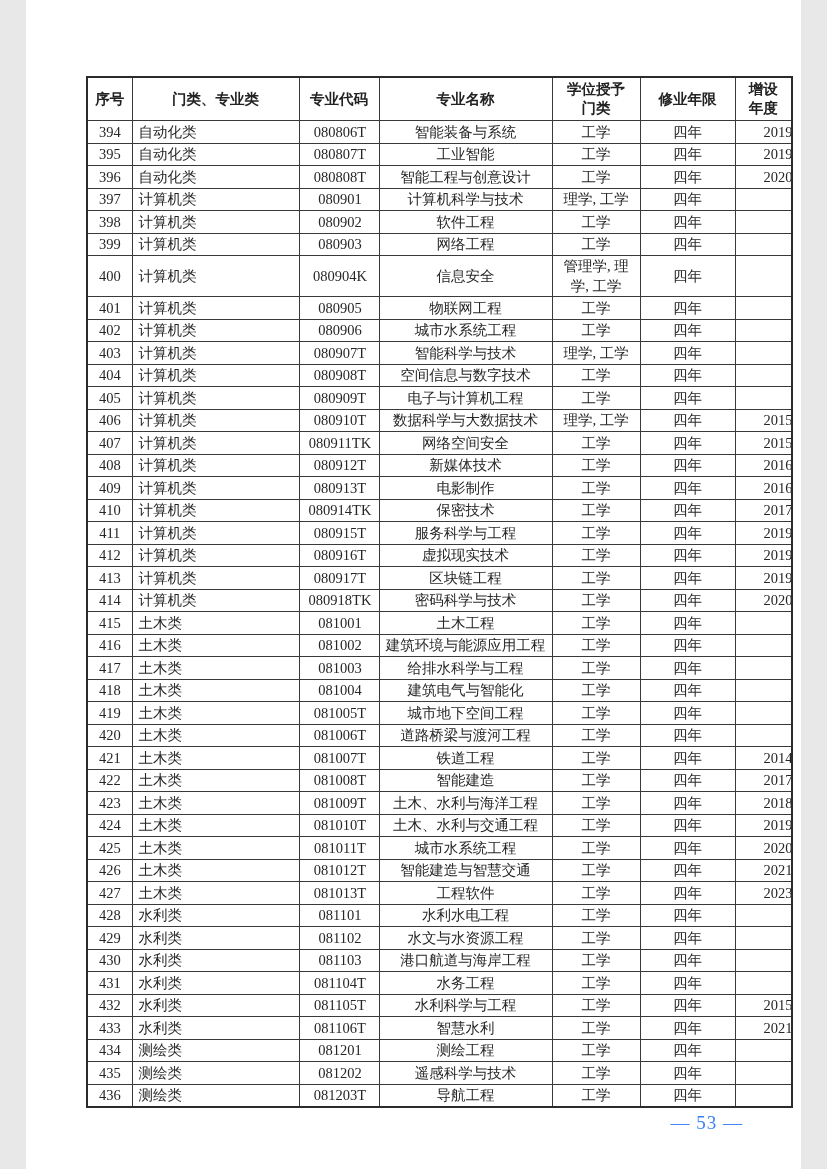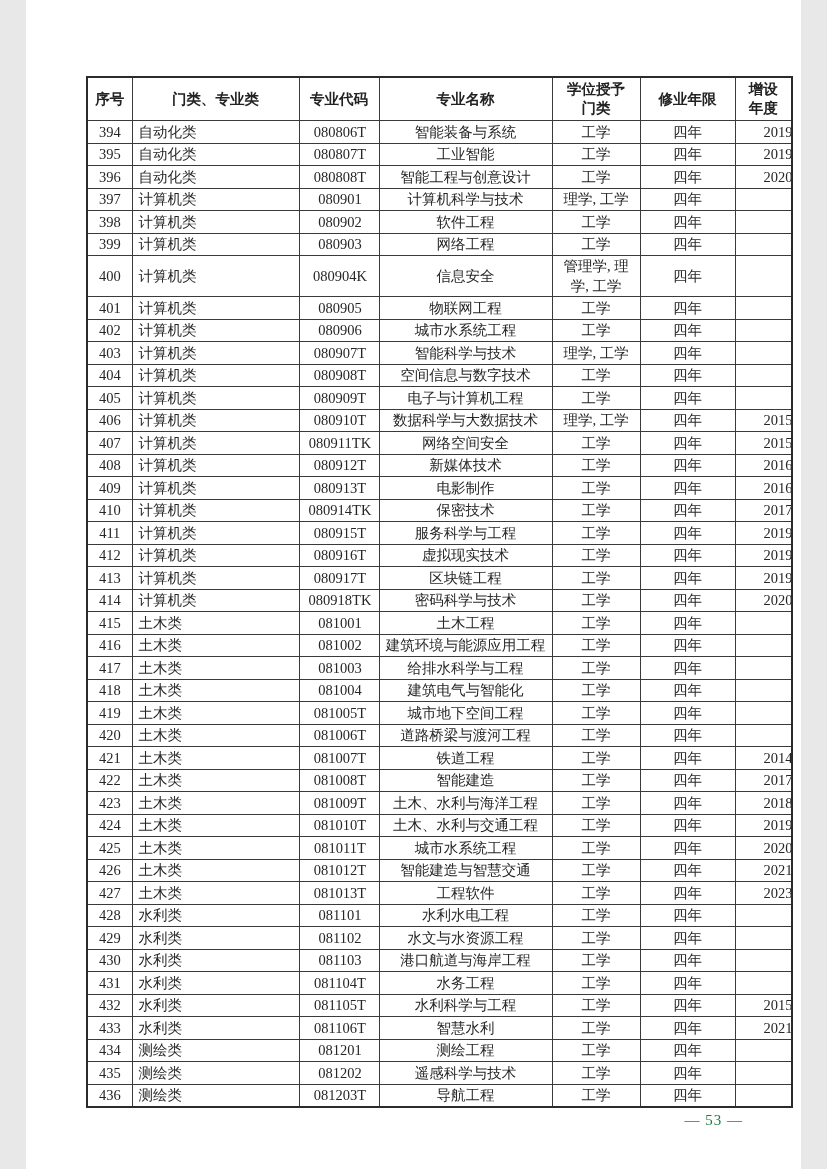--- a/index.html
+++ b/index.html
@@ -55,23 +55,23 @@
   td.c1 { text-align: left; padding-left: 6px; }
   td.c2 { text-align: center; padding-left: 5px; }
   td.c3 { text-align: center; }
   td.c4 { text-align: center; padding: 0 5px; }
   td.c5 { text-align: center; }
   td.c6 { text-align: center; padding-left: 28px; }
   .page-footer {
     position: absolute;
     top: 1112px;
     right: 58px;
-    font-size: 15px;
+    font-size: 19px;
     letter-spacing: 1px;
-    color: #15803d;
+    color: #3b82f6;
   }
 </style>
 </head>
 <body>
 
 <div class="page">
   <table class="majors-table">
     <colgroup>
       <col class="col-0">
         <col class="col-1">

